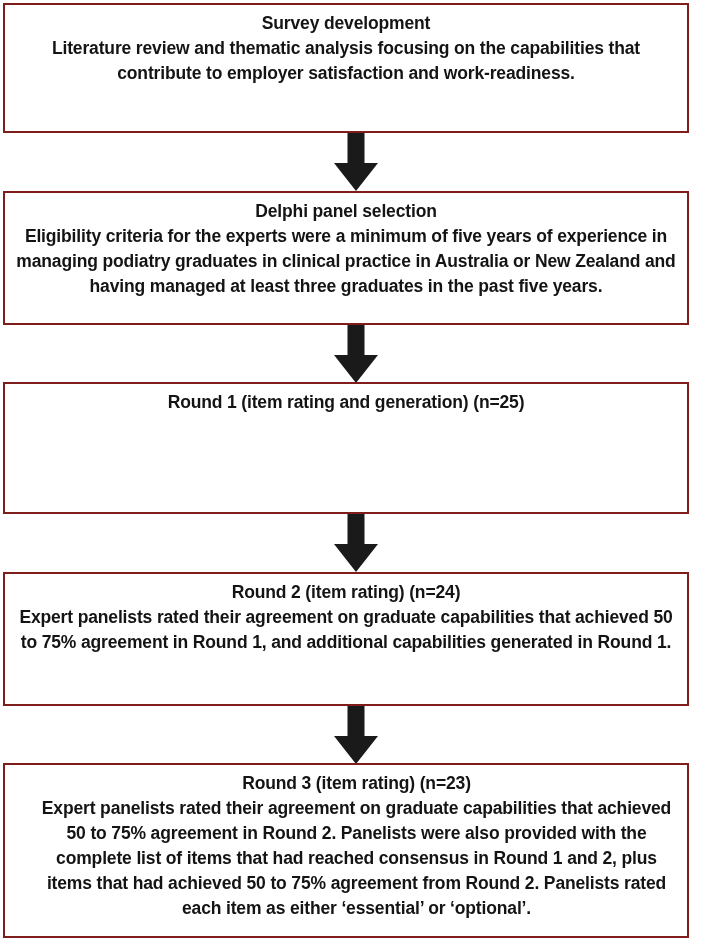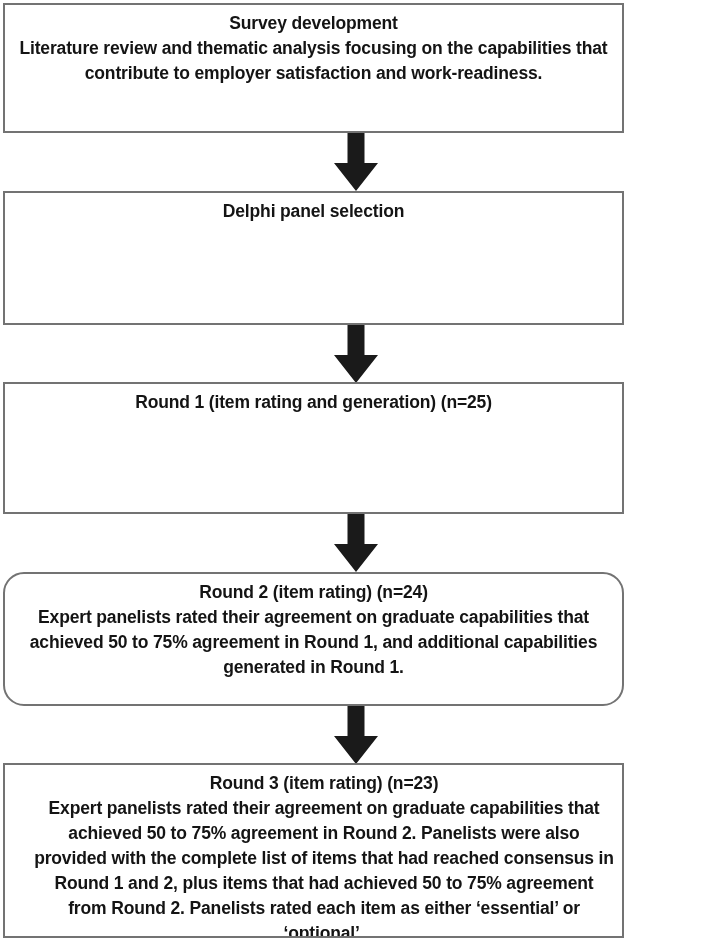--- a/index.html
+++ b/index.html
@@ -21,23 +21,23 @@
     box-sizing: border-box;
     padding: 3px 3px 6px 3px;
     display: flex;
     flex-direction: column;
     align-items: stretch;
   }
 
   .stage {
     position: relative;
     box-sizing: border-box;
-    border: 2px solid #737373;
+    border: 2px solid #7f1d1d;
     background: #ffffff;
-    width: 621px;
+    width: 686px;
     display: flex;
     flex-direction: column;
     align-items: center;
     justify-content: flex-start;
     padding: 6px 8px 6px 8px;
     overflow: hidden;
   }
 
   .stage-title {
     font-weight: bold;
@@ -56,21 +56,21 @@
     color: #141414;
     text-align: center;
     letter-spacing: -0.15px;
     max-width: 668px;
   }
 
   
   .stage-1 { height: 131px; }
   .stage-2 { height: 135px; }
   .stage-3 { height: 133px; gap: 44px; }
-  .stage-4 { height: 135px; border-radius: 21px; }
+  .stage-4 { height: 135px; }
   .stage-5 { height: 176px; padding-left: 29px; }
 
   .connector {
     position: relative;
     width: 703px;
     height: 58px;
     display: flex;
     align-items: center;
     justify-content: flex-start;
   }
@@ -95,20 +95,21 @@
   </div>
 
   <div class="connector">
     <svg class="arrow" viewBox="0 0 44 58" preserveAspectRatio="none">
       <polygon points="13.5,0 30.5,0 30.5,30 44,30 22,58 0,30 13.5,30" fill="#1A1A1A"></polygon>
     </svg>
   </div>
 
   <div class="stage stage-2">
     <div class="stage-title">Delphi panel selection</div>
+    <div class="stage-body">Eligibility criteria for the experts were a minimum of five years of experience in managing podiatry graduates in clinical practice in Australia or New Zealand and having managed at least three graduates in the past five years.</div>
   </div>
 
   <div class="connector">
     <svg class="arrow" viewBox="0 0 44 58" preserveAspectRatio="none">
       <polygon points="13.5,0 30.5,0 30.5,30 44,30 22,58 0,30 13.5,30" fill="#1A1A1A"></polygon>
     </svg>
   </div>
 
   <div class="stage stage-3">
     <div class="stage-title">Round 1 (item rating and generation) (n=25)</div>

